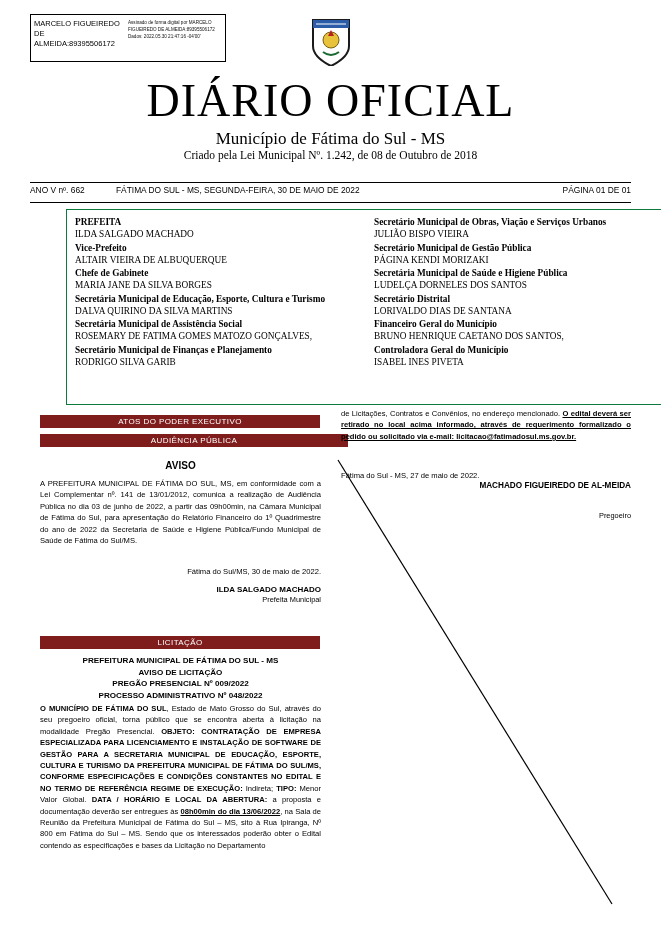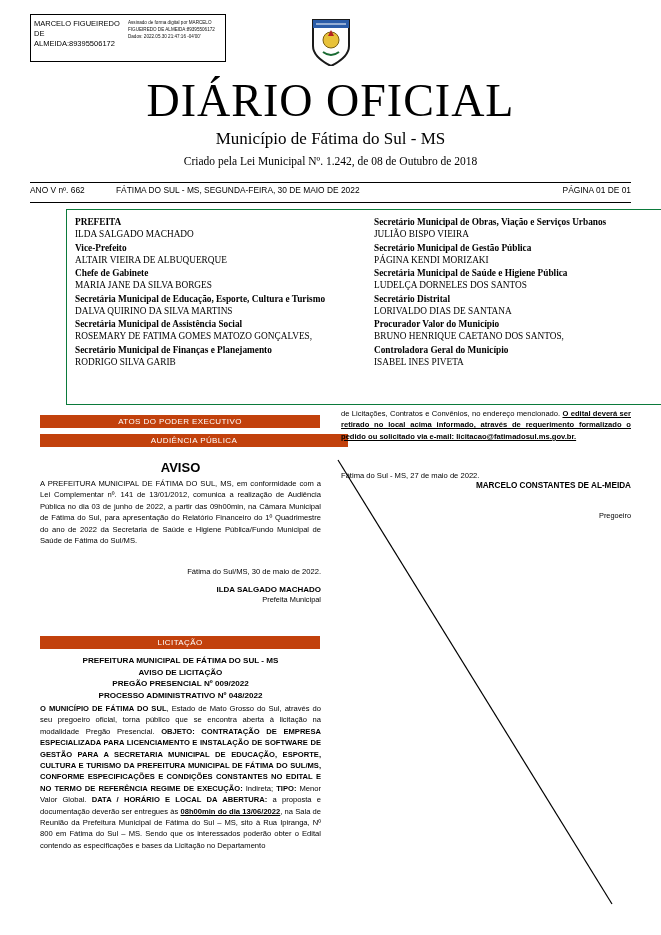--- a/index.html
+++ b/index.html
@@ -30,21 +30,21 @@
   
   .crest{position:absolute;left:310px;top:14px;width:42px;height:52px;}
 
   
   .masthead{position:absolute;left:0;top:78px;width:661px;text-align:center;}
   .title{
     font-family:"Liberation Serif",serif;font-size:46px;letter-spacing:1px;
     line-height:1;font-weight:400;
   }
   .subtitle{font-size:17px;margin-top:5px;}
-  .lawline{font-size:11.5px;margin-top:6px;}
+  .lawline{font-size:11.5px;margin-top:0;}
 
   .rule{position:absolute;left:30px;width:601px;height:1px;background:#000;}
   .rule-a{top:182px;}
   .rule-b{top:202px;}
 
   .infoline{
     position:absolute;left:30px;top:185px;width:601px;
     font-family:"Liberation Sans",sans-serif;font-size:8.4px;
     display:flex;align-items:center;
   }
@@ -61,35 +61,35 @@
   }
   .col{padding:6px 8px 0 8px;box-sizing:border-box;}
   .col-l{width:300px;}
   .col-r{width:301px;}
   .role{font-family:"Liberation Serif",serif;font-size:9.3px;font-weight:bold;line-height:1.32;}
   .person{font-family:"Liberation Serif",serif;font-size:9.3px;line-height:1.32;margin-bottom:1px;}
 
   
   .greenbar{
     position:absolute;height:13px;
-    background:#c2410c;color:#ffffff;
+    background:#7f1d1d;color:#ffffff;
     font-family:"Liberation Sans",sans-serif;font-size:8px;
     letter-spacing:.4px;text-align:center;line-height:13px;
   }
   .bar-atos{left:40px;top:415px;width:280px;}
   .bar-aud{left:40px;top:434px;width:308px;}
   .bar-lic{left:40px;top:636px;width:280px;}
 
   
   .lcol{
     position:absolute;left:40px;width:281px;
     font-family:"Liberation Sans",sans-serif;font-size:7.6px;
     line-height:1.5;text-align:justify;color:#000;
   }
-  .l-aviso{top:458px;text-align:center;font-weight:bold;font-size:13px;}
+  .l-aviso{top:458px;text-align:center;font-weight:bold;font-size:10px;}
   .l-p1{top:478px;}
   .l-date{top:566px;text-align:right;}
   .l-sign{top:584px;text-align:right;font-weight:bold;font-size:8px;}
   .l-sign2{top:594px;text-align:right;font-size:7.4px;}
 
   .l-lic-head{top:655px;text-align:center;font-weight:bold;font-size:8.1px;line-height:1.45;}
   .l-lic-b1{top:703px;font-weight:bold;}
   .l-lic-b1 .norm{font-weight:normal;}
   .just{text-align:justify;}
   .u{text-decoration:underline;}
@@ -162,21 +162,21 @@
     </div>
     <div class="col col-r">
       <div class="role">Secretário Municipal de Obras, Viação e Serviços Urbanos</div>
       <div class="person">JULIÃO BISPO VIEIRA</div>
       <div class="role">Secretário Municipal de Gestão Pública</div>
       <div class="person">PÁGINA KENDI MORIZAKI</div>
       <div class="role">Secretária Municipal de Saúde e Higiene Pública</div>
       <div class="person">LUDELÇA DORNELES DOS SANTOS</div>
       <div class="role">Secretário Distrital</div>
       <div class="person">LORIVALDO DIAS DE SANTANA</div>
-      <div class="role">Procurador Valor do Município</div>
+      <div class="role">Financeiro Geral do Município</div>
       <div class="person">BRUNO HENRIQUE CAETANO DOS SANTOS,</div>
       <div class="role">Controladora Geral do Município</div>
       <div class="person">ISABEL INES PIVETA</div>
     </div>
   </div>
 
   <div class="greenbar bar-atos">ATOS DO PODER EXECUTIVO</div>
   <div class="greenbar bar-aud">AUDIÊNCIA PÚBLICA</div>
   <div class="greenbar bar-lic">LICITAÇÃO</div>
 
@@ -199,20 +199,20 @@
     <span class="bold">REGIME DE EXECUÇÃO:</span><span class="norm"> Indireta;</span>
     <span class="bold">TIPO:</span><span class="norm"> Menor Valor Global.</span>
     <span class="bold">DATA / HORÁRIO E LOCAL DA ABERTURA:</span><span class="norm"> a proposta e documentação deverão ser entregues às </span><span class="bold u">08h00min do dia 13/06/2022</span><span class="norm">, na Sala de Reunião da Prefeitura Municipal de Fátima do Sul – MS, sito à Rua Ipiranga, Nº 800 em Fátima do Sul – MS. Sendo que os interessados poderão obter o Edital contendo as especificações e bases da Licitação no Departamento</span>
   </div>
 
   <div class="rcol r-p1">
     <span>de Licitações, Contratos e Convênios, no endereço mencionado. </span><span class="bold u">O edital deverá ser retirado no local acima informado, através de requerimento formalizado o pedido ou solicitado via e-mail: licitacao@fatimadosul.ms.gov.br.</span>
   </div>
 
   <div class="rcol r-date">Fátima do Sul - MS, 27 de maio de 2022.</div>
-  <div class="rcol r-name">MARCELO CONSTANTES DE AL-MEIDA</div>
+  <div class="rcol r-name">MACHADO FIGUEIREDO DE AL-MEIDA</div>
   <div class="rcol r-role">Pregoeiro</div>
 
   <svg class="stroke">
     <line x1="8" y1="8" x2="282" y2="452" stroke="#000" stroke-width="1.2"></line>
   </svg>
 
 </div>
 
 </body></html>

